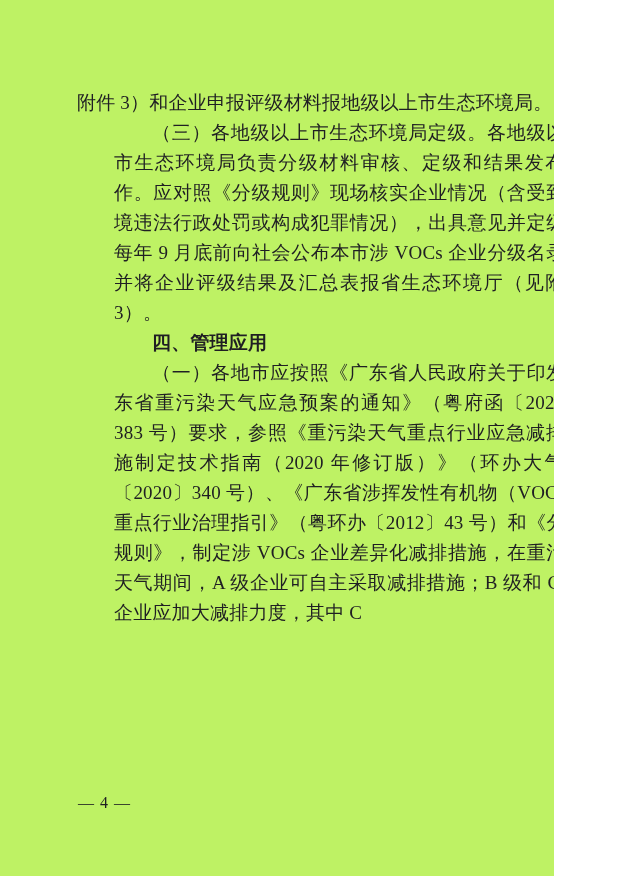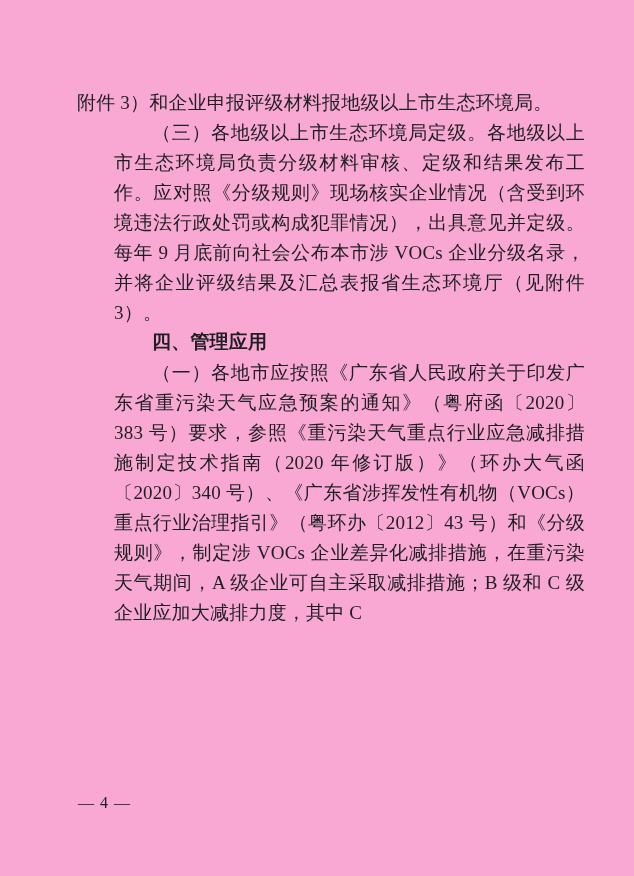--- a/index.html
+++ b/index.html
@@ -2,23 +2,23 @@
 <html><head>
 <meta charset="utf-8">
 <style>
   html, body {
     margin: 0;
     padding: 0;
     background: #ffffff;
   }
   .page {
     position: relative;
-    width: 634px;
+    width: 554px;
     height: 876px;
-    background: #f9a8d4;
+    background: #bef264;
     overflow: hidden;
     font-family: "Liberation Serif", "DejaVu Serif", serif;
   }
   .content {
     position: absolute;
     left: 77px;
     top: 88px;
     width: 508px;
   }
   .content p {
@@ -28,21 +28,21 @@
     line-height: 30px;
     text-align: justify;
     color: #1f1f23;
     letter-spacing: 0.2px;
   }
   .content p.indent {
     text-indent: 2em;
     margin-left: 37px;
   }
   .content p.heading {
-    font-family: Liberation Mono, monospace;
+    font-family: Liberation Sans, sans-serif;
     font-weight: 700;
     text-align: left;
   }
   .page-number {
     position: absolute;
     left: 78px;
     top: 793px;
     font-size: 16px;
     line-height: 20px;
     color: #1f1f23;

